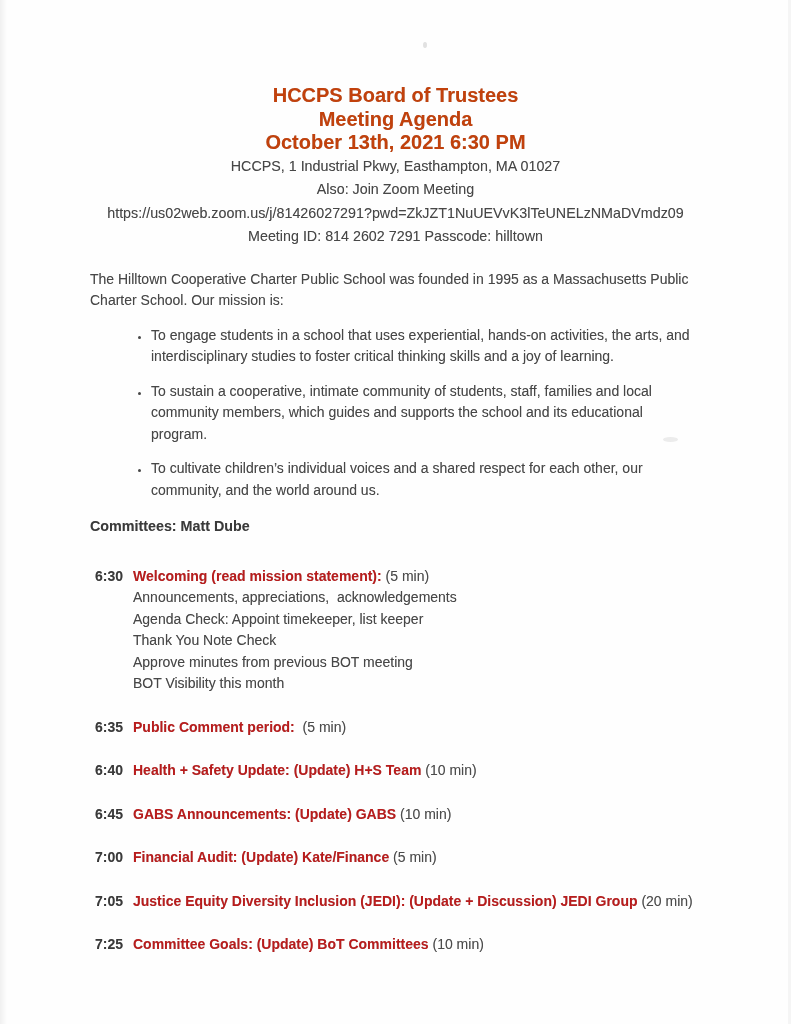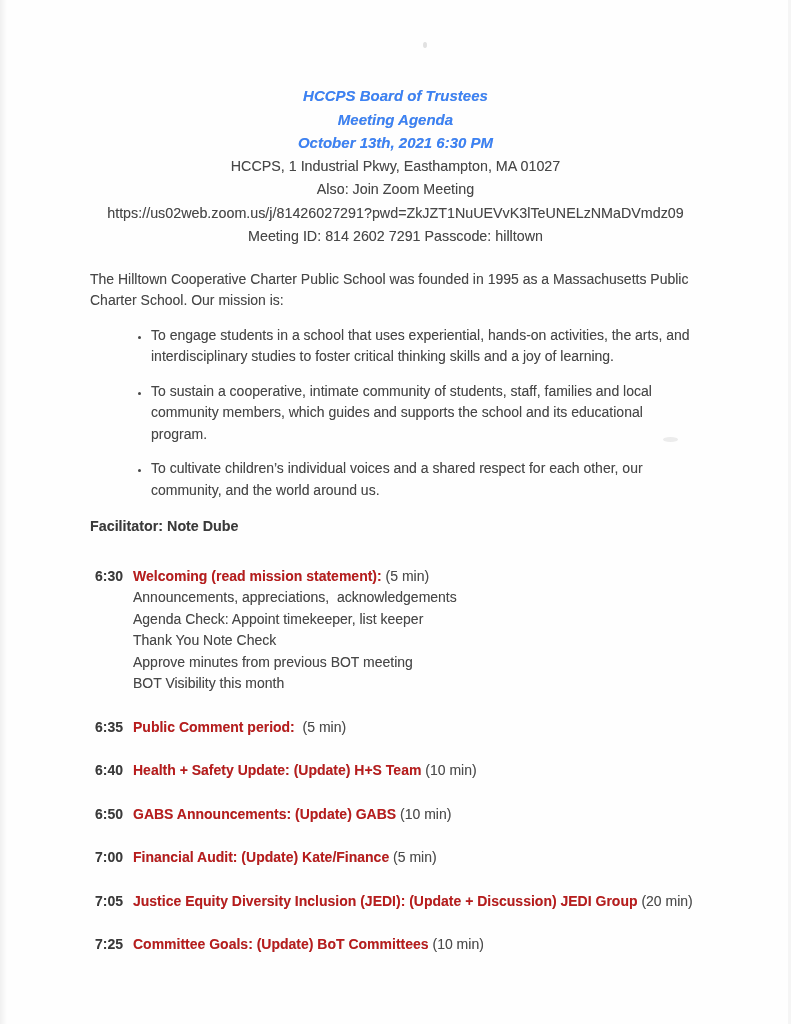--- a/index.html
+++ b/index.html
@@ -36,23 +36,22 @@
 
   
   .doc-header {
     text-align: center;
     font-size: 14.3px;
     line-height: 23.5px;
     color: #474747;
   }
   .doc-header .hdr-bold {
     font-weight: bold;
-    font-size: 15px;
-    color: #3b82f6;
-    font-style: italic;
+    font-size: 20px;
+    color: #c2410c;
   }
 
   
   .mission {
     margin: 20px 85px 0 90px;
     font-size: 14px;
     line-height: 21.5px;
     color: #474747;
   }
   .mission-intro { width: 620px; }
@@ -117,21 +116,21 @@
 
     <div class="mission">
       <div class="mission-intro">The Hilltown Cooperative Charter Public School was founded in 1995 as a Massachusetts Public Charter School. Our mission is:</div>
       <ul class="mission-list" id="mission-list">
           <li>To engage students in a school that uses experiential, hands-on activities, the arts, and interdisciplinary studies to foster critical thinking skills and a joy of learning.</li>
           <li>To sustain a cooperative, intimate community of students, staff, families and local community members, which guides and supports the school and its educational program.</li>
           <li>To cultivate children’s individual voices and a shared respect for each other, our community, and the world around us.</li>
         </ul>
     </div>
 
-    <div class="facilitator">Facilitator: Note Dube</div>
+    <div class="facilitator">Committees: Matt Dube</div>
 
     <div class="agenda" id="agenda-list">
         <div class="agenda-item">
           <span class="agenda-time">6:30</span>
           <div class="agenda-body">
             <div class="agenda-line"><span class="agenda-title">Welcoming (read mission statement):</span> <span class="agenda-duration">(5 min)</span></div>
             <div class="agenda-subitems">
               <div class="agenda-subitem">Announcements, appreciations,  acknowledgements</div>
               <div class="agenda-subitem">Agenda Check: Appoint timekeeper, list keeper</div>
               <div class="agenda-subitem">Thank You Note Check</div>
@@ -146,21 +145,21 @@
             <div class="agenda-line"><span class="agenda-title">Public Comment period: </span> <span class="agenda-duration">(5 min)</span></div>
           </div>
         </div>
         <div class="agenda-item">
           <span class="agenda-time">6:40</span>
           <div class="agenda-body">
             <div class="agenda-line"><span class="agenda-title">Health + Safety Update: (Update) H+S Team</span> <span class="agenda-duration">(10 min)</span></div>
           </div>
         </div>
         <div class="agenda-item">
-          <span class="agenda-time">6:50</span>
+          <span class="agenda-time">6:45</span>
           <div class="agenda-body">
             <div class="agenda-line"><span class="agenda-title">GABS Announcements: (Update) GABS</span> <span class="agenda-duration">(10 min)</span></div>
           </div>
         </div>
         <div class="agenda-item">
           <span class="agenda-time">7:00</span>
           <div class="agenda-body">
             <div class="agenda-line"><span class="agenda-title">Financial Audit: (Update) Kate/Finance</span> <span class="agenda-duration">(5 min)</span></div>
           </div>
         </div>

